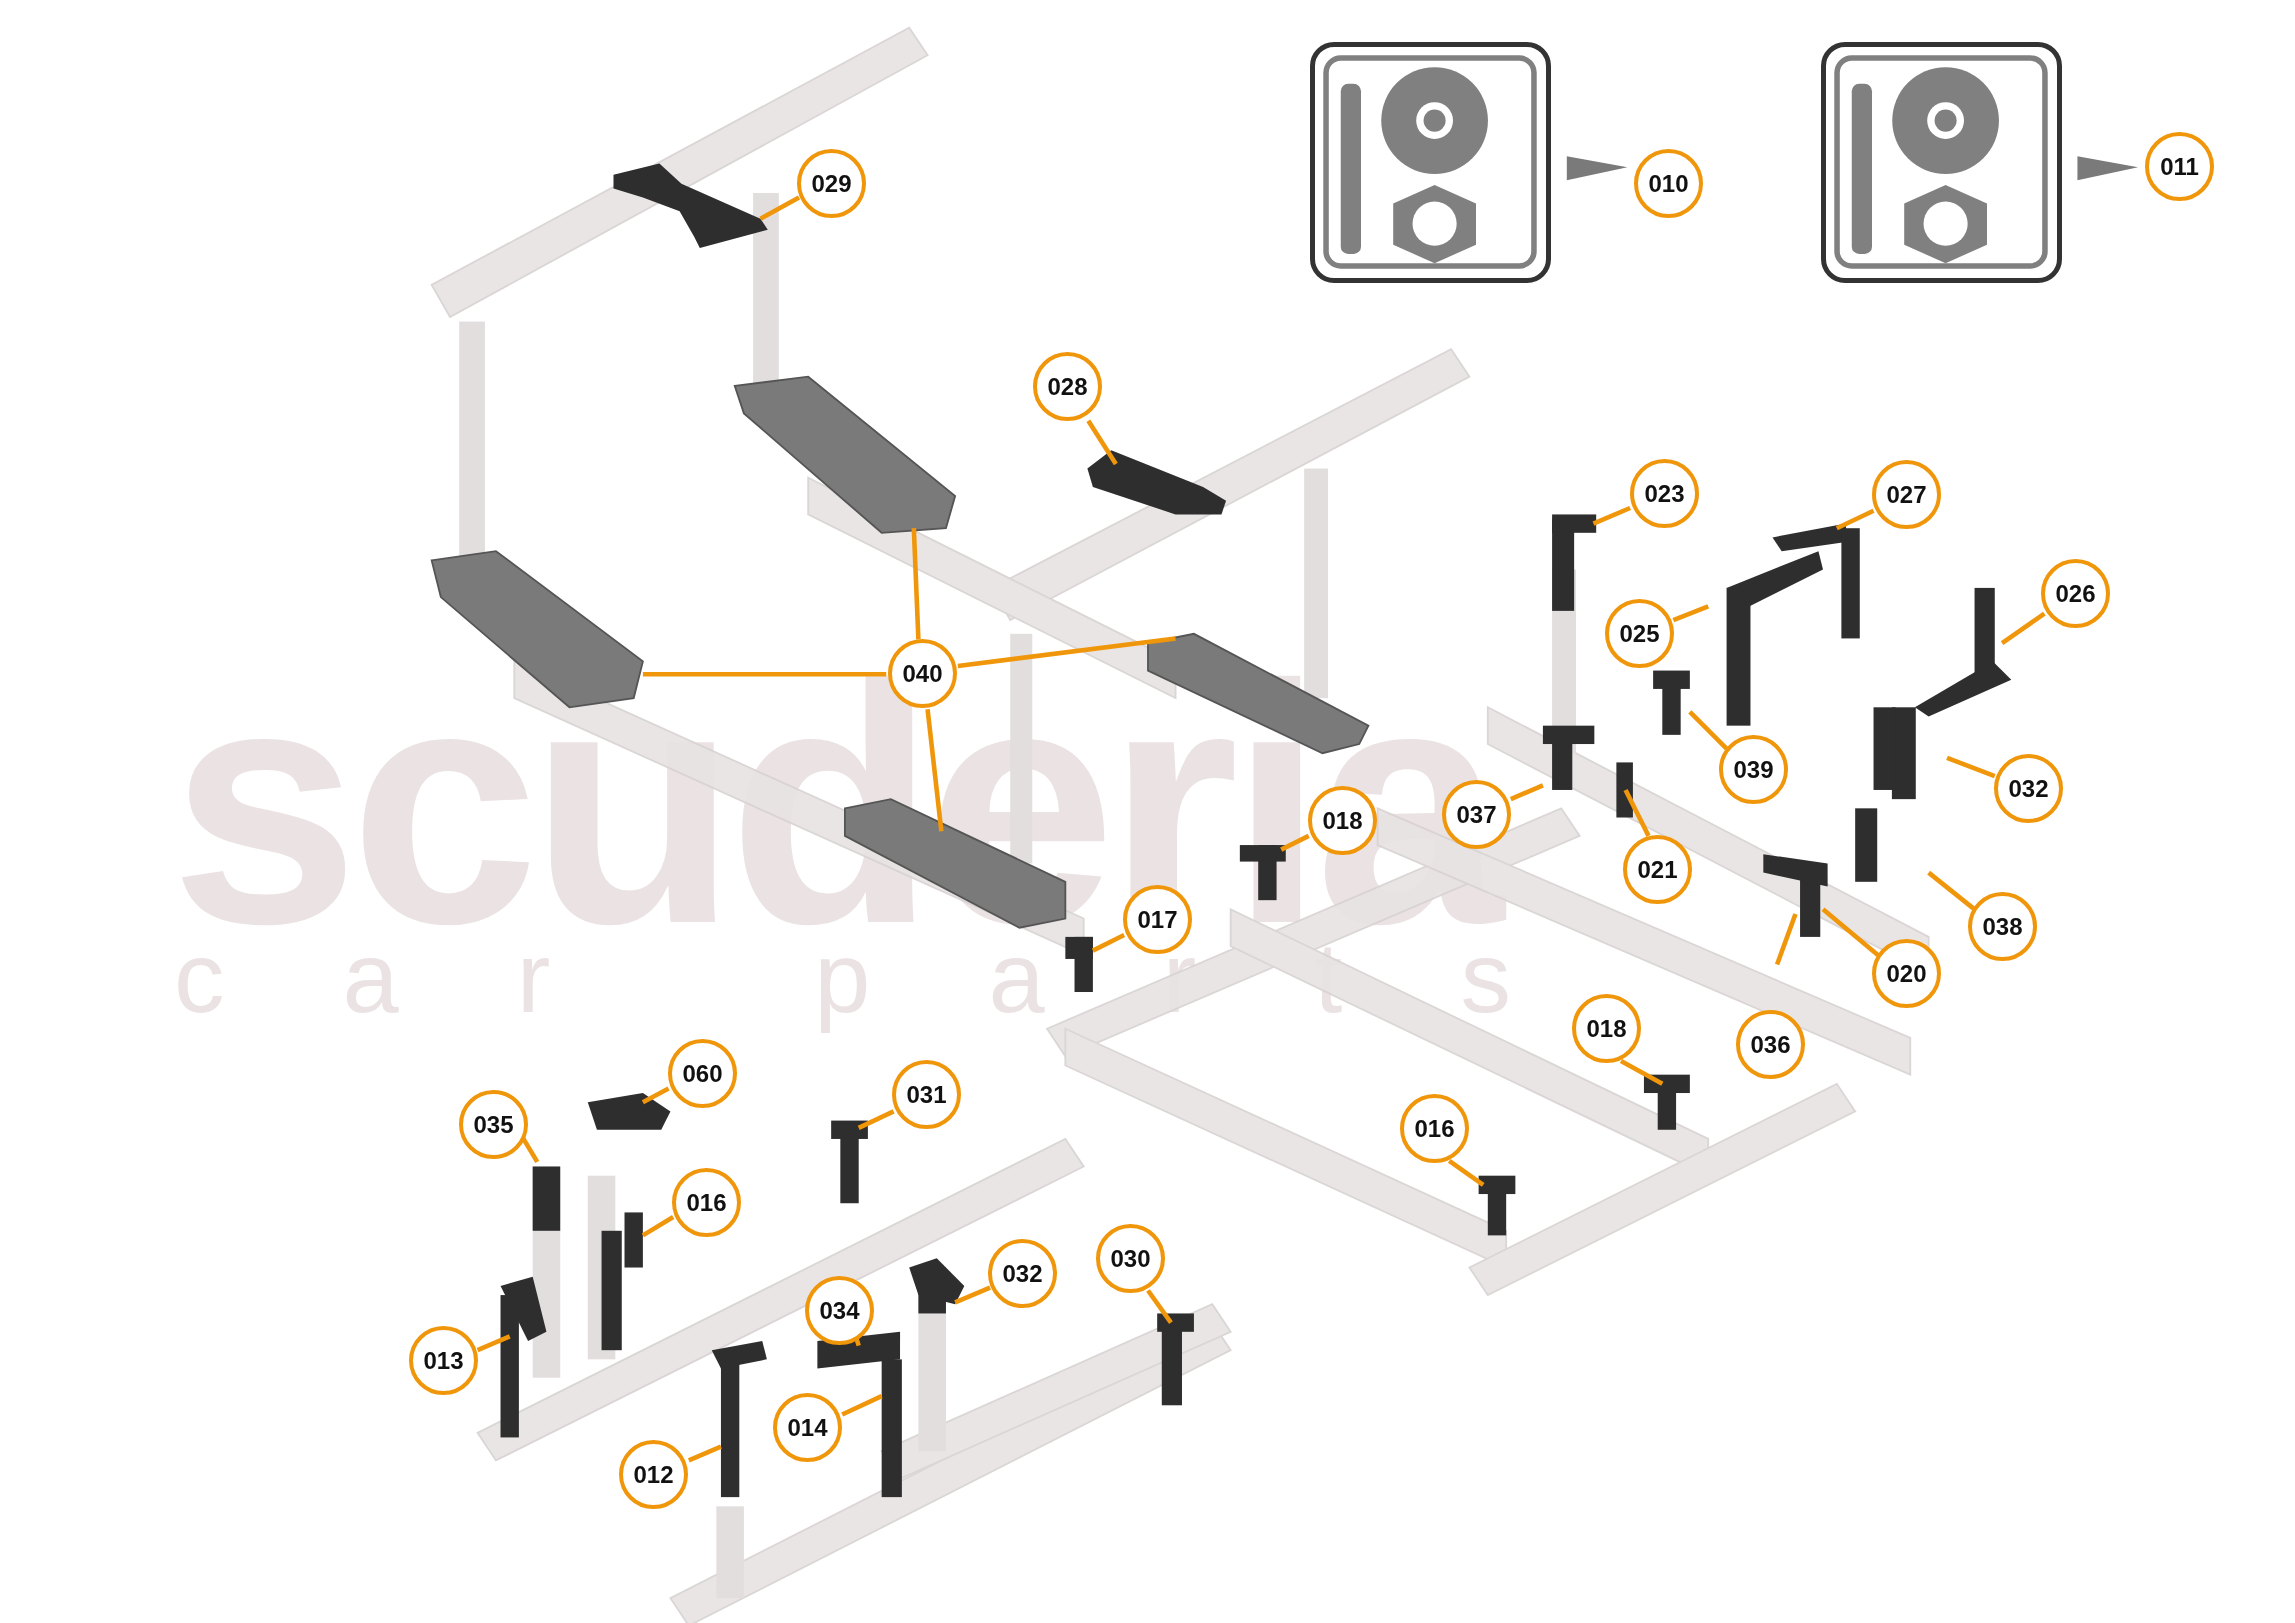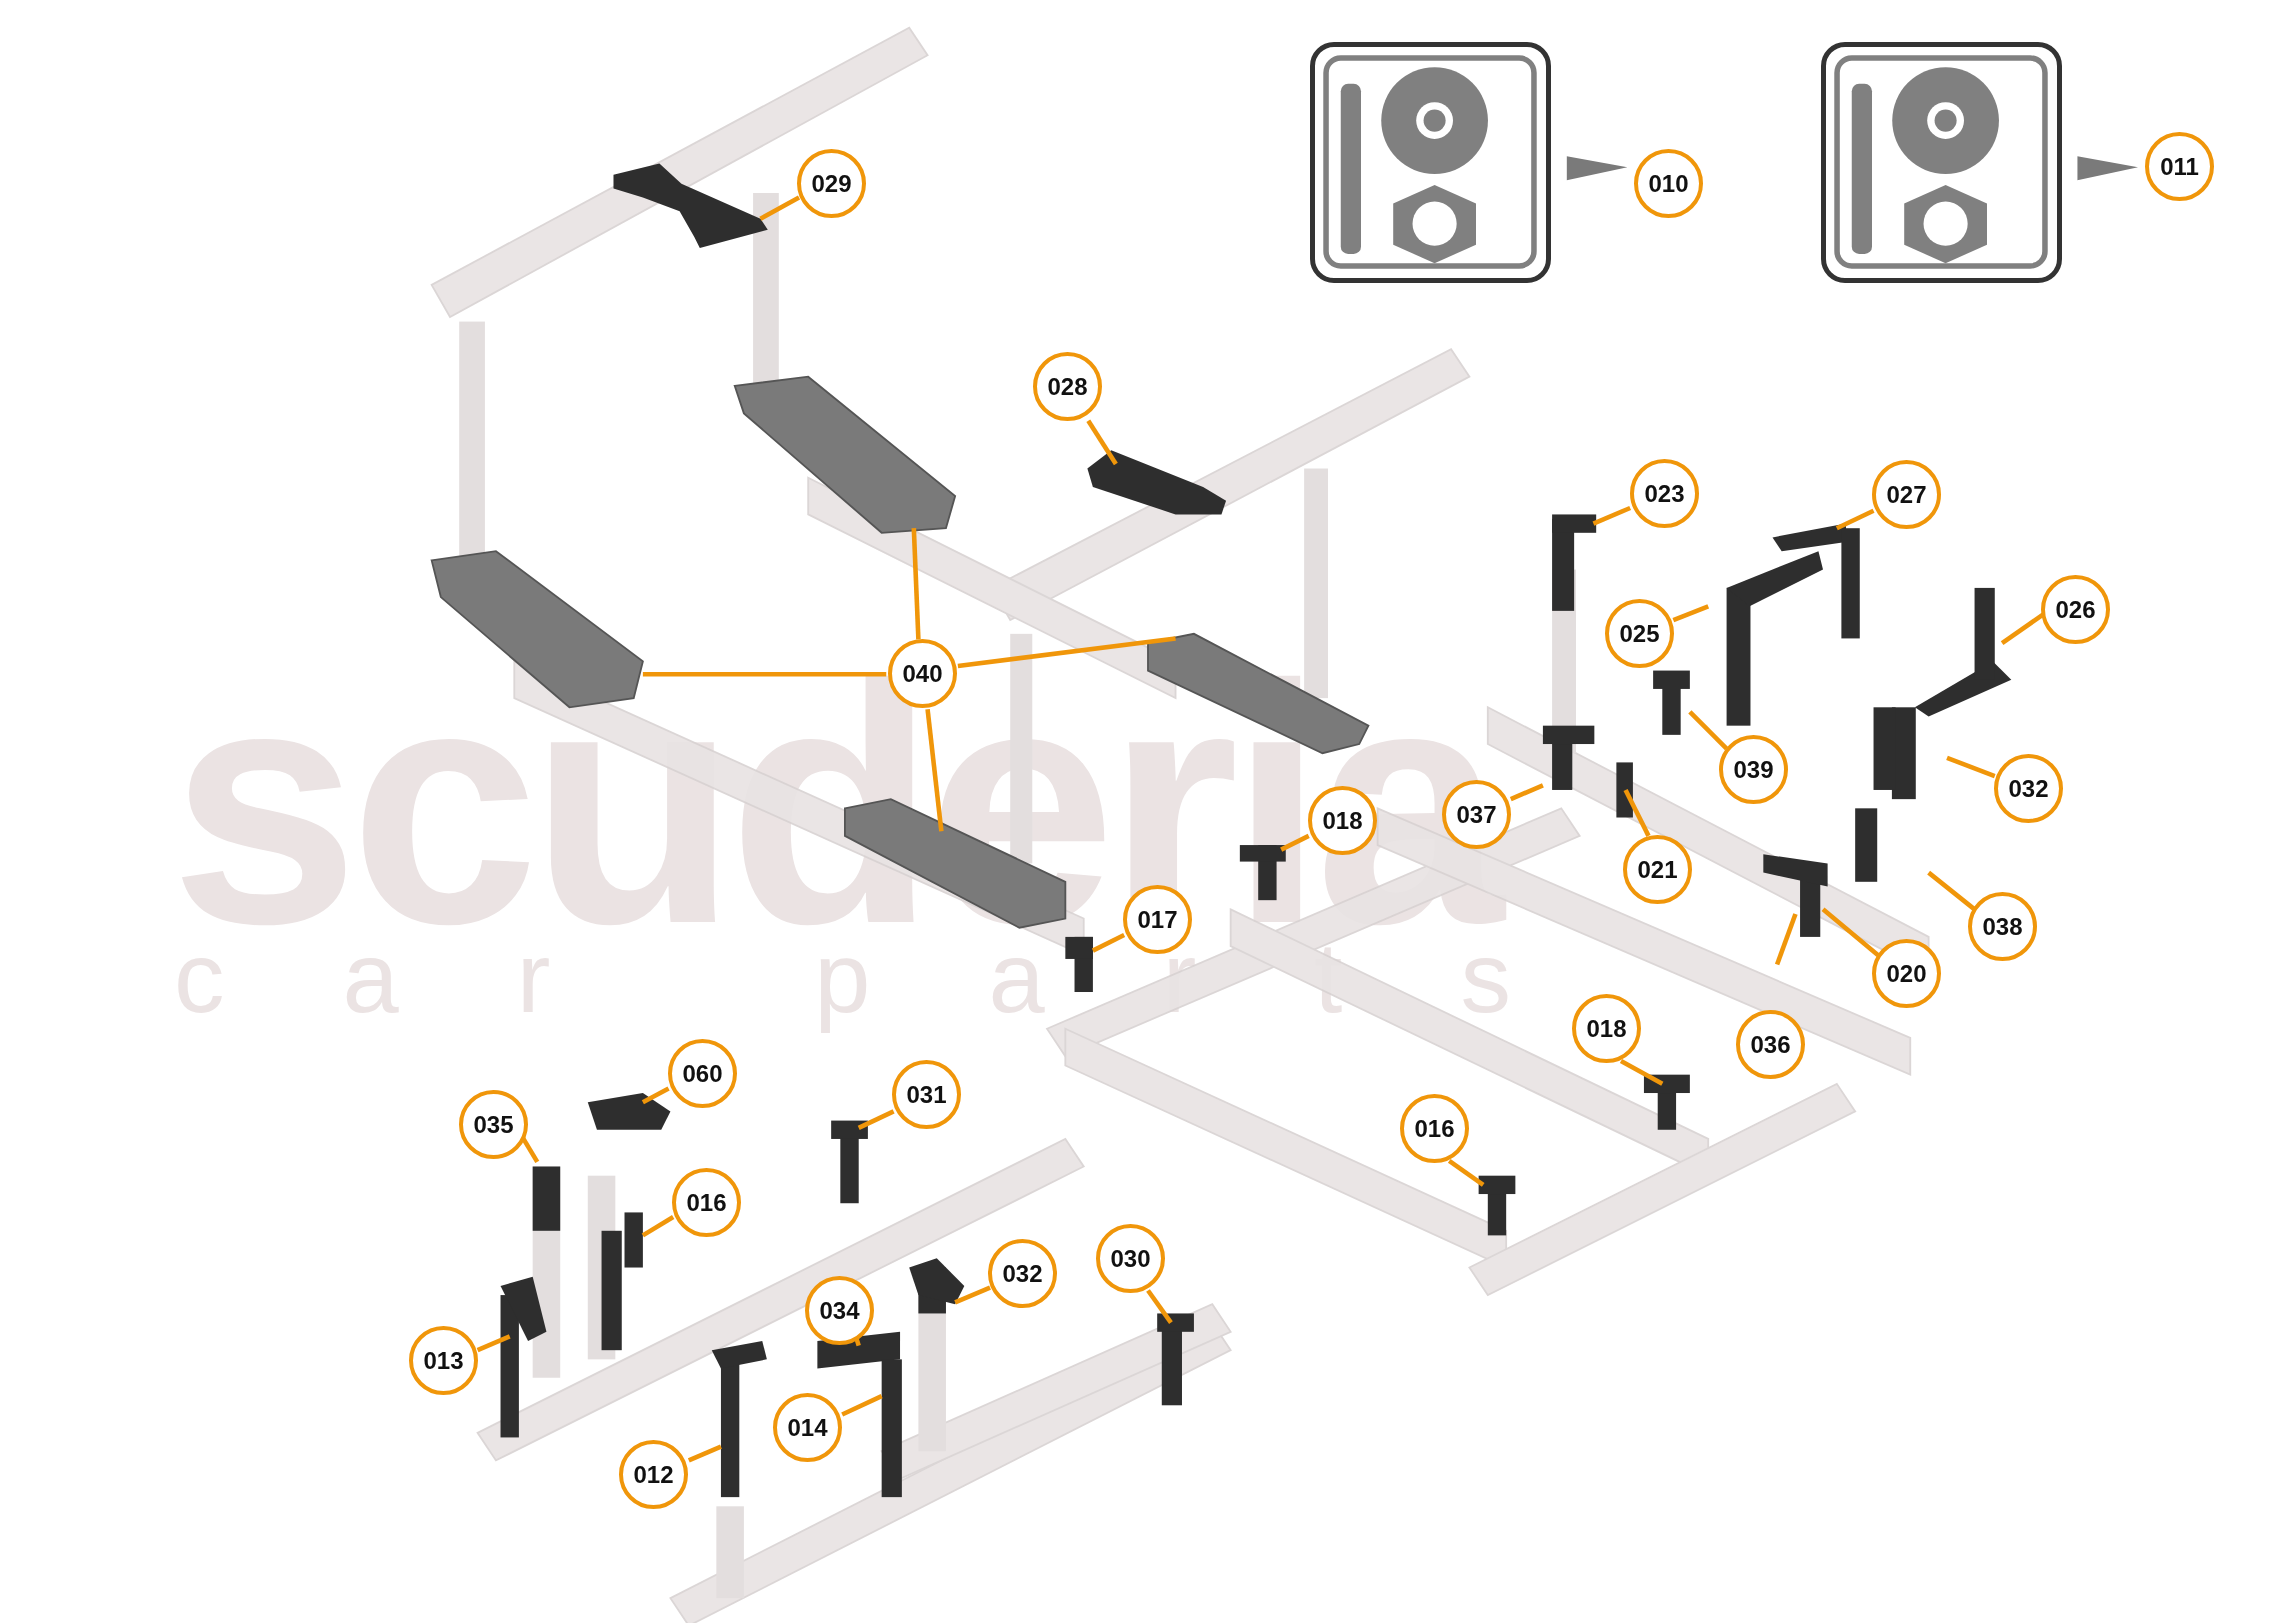--- a/index.html
+++ b/index.html
@@ -166,21 +166,21 @@
 
   <div id="callouts">
       <div class="callout" style="left: 1669px; top: 184px;">010</div>
       <div class="callout" style="left: 2180px; top: 167px;">011</div>
       <div class="callout" style="left: 832px; top: 184px;">029</div>
       <div class="callout" style="left: 1068px; top: 387px;">028</div>
       <div class="callout" style="left: 923px; top: 674px;">040</div>
       <div class="callout" style="left: 1665px; top: 494px;">023</div>
       <div class="callout" style="left: 1907px; top: 495px;">027</div>
       <div class="callout" style="left: 1640px; top: 634px;">025</div>
-      <div class="callout" style="left: 2076px; top: 610px;">026</div>
+      <div class="callout" style="left: 2076px; top: 594px;">026</div>
       <div class="callout" style="left: 1754px; top: 770px;">039</div>
       <div class="callout" style="left: 2029px; top: 789px;">032</div>
       <div class="callout" style="left: 1477px; top: 815px;">037</div>
       <div class="callout" style="left: 1658px; top: 870px;">021</div>
       <div class="callout" style="left: 1343px; top: 821px;">018</div>
       <div class="callout" style="left: 2003px; top: 927px;">038</div>
       <div class="callout" style="left: 1158px; top: 920px;">017</div>
       <div class="callout" style="left: 1907px; top: 974px;">020</div>
       <div class="callout" style="left: 1771px; top: 1045px;">036</div>
       <div class="callout" style="left: 1607px; top: 1029px;">018</div>

